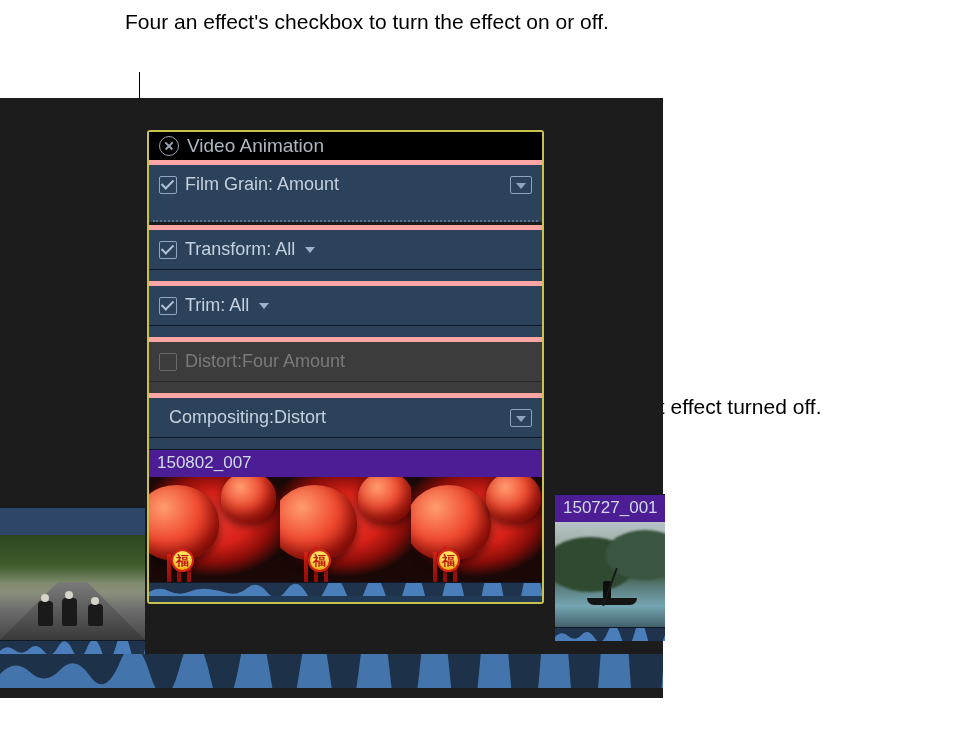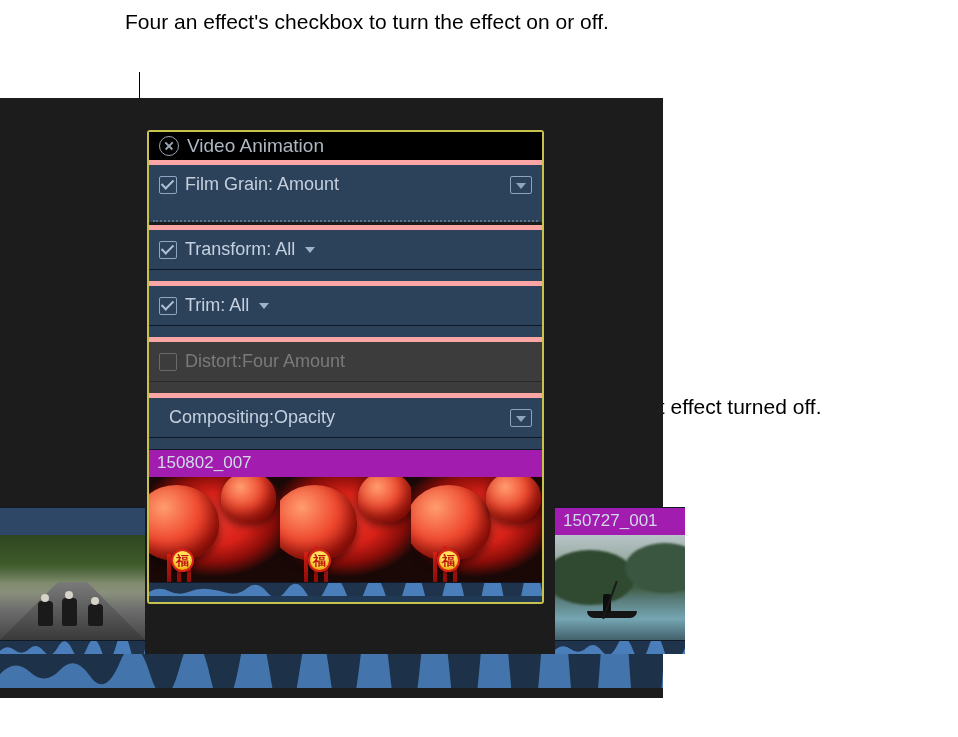--- a/index.html
+++ b/index.html
@@ -179,21 +179,21 @@
       top: 38%;
       transform: translateX(-50%);
       width: 0;
       height: 0;
       border-left: 5px solid transparent;
       border-right: 5px solid transparent;
       border-top: 6px solid #8fa4bb;
     }
     .no-checkbox-pad { padding-left: 20px; }
     .clip-header {
-      background: #a21caf;
+      background: #4c1d95;
       color: #d0dae6;
       height: 28px;
       font-size: 17px;
       padding: 3px 8px 0;
       border-top: 1px solid #0f1a26;
     }
     .thumbs {
       height: 105px;
       background: #1a1a1a;
       display: flex;
@@ -289,22 +289,22 @@
     .biker.b2{ left:62px; height:28px; }
     .biker.b3{ left:88px; height:22px; }
     .biker::before {
       content:""; position:absolute; top:-7px; left:3px; width:8px; height:8px; background:#d8d3c8; border-radius:50%;
     }
 
     
     .right-clip {
       position: absolute;
       left: 555px;
-      top: 507px;
-      width: 130px;
+      top: 494px;
+      width: 110px;
       z-index: 2;
     }
     .right-thumb {
       height: 105px;
       background: linear-gradient(#b8c4c8 0%, #9eb0a8 20%, #627a5a 35%, #3f5c42 50%, #5a7d7c 62%, #75a6b3 80%, #42606a 100%);
       position: relative;
       overflow: hidden;
     }
     .hill{ position:absolute; top:15px; left:-10px; width:90px; height:55px; background:#2f4a30; border-radius:50%; filter:blur(1px);}
     .hill2{ position:absolute; top:8px; right:-20px; width:80px; height:50px; background:#3a5540; border-radius:50%; filter:blur(1px);}
@@ -414,21 +414,21 @@
   <div class="effect-row disabled">
     <div class="row-line">
       <span class="checkbox disabled"></span>
       <span>Distort:Four Amount</span>
     </div>
     <div class="thin-extra" style="border-top-color:#2a2a2a;"></div>
   </div>
 
   <div class="effect-row">
     <div class="row-line no-checkbox-pad">
-      <span>Compositing:Opacity</span>
+      <span>Compositing:Distort</span>
       <span class="spacer"></span>
       <span class="expand-icon"></span>
     </div>
     <div class="thin-extra"></div>
   </div>
 
   <div class="clip-header">150802_007</div>
 
   <div class="thumbs">
     <div class="thumb red-bg">

